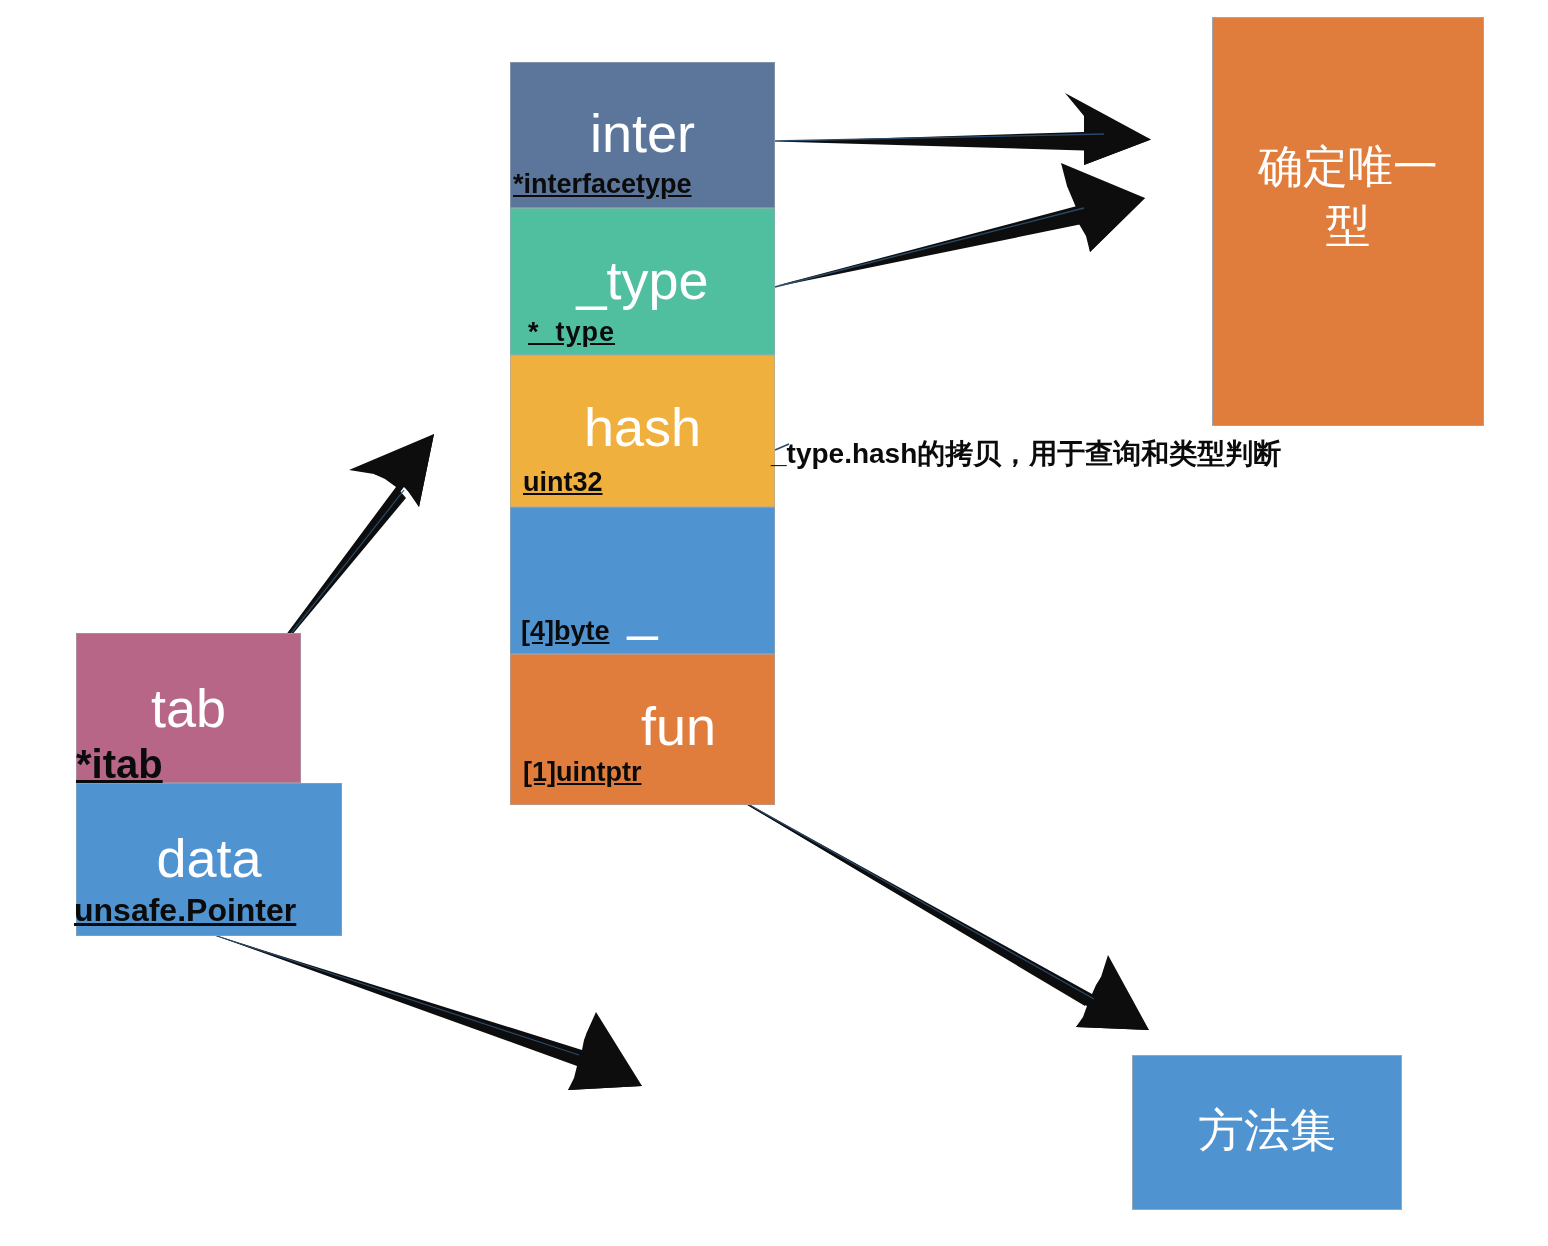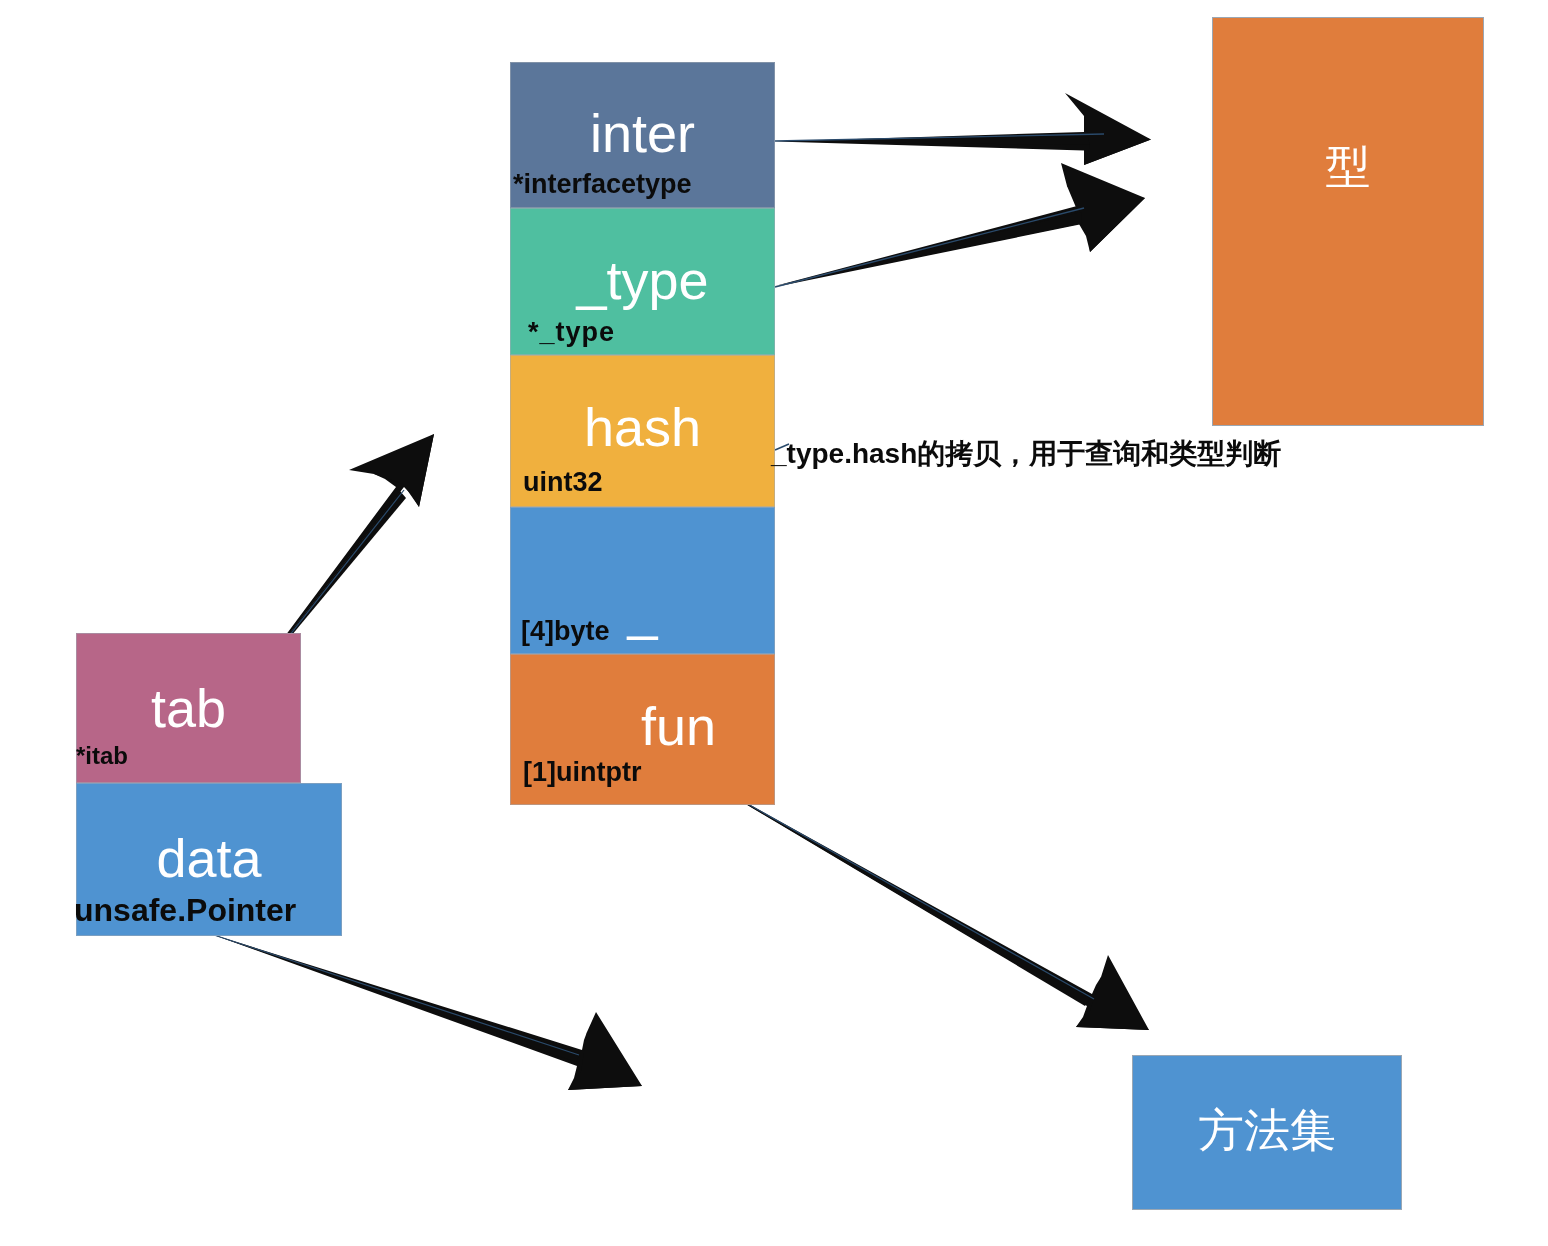--- a/index.html
+++ b/index.html
@@ -46,20 +46,21 @@
   }
   
   .type-label {
     position: absolute;
     color: #0b0b0b;
     font-size: 27px;
     font-weight: 700;
     line-height: 1.0;
     white-space: nowrap;
     pointer-events: none;
+    text-decoration: underline;
   }
 
   .cn-label {
     position: absolute;
     color: #ffffff;
     text-align: center;
     line-height: 1.18;
     pointer-events: none;
   }
 
@@ -152,31 +153,32 @@
     <div class="band" style="left:0; top:592px; width:265px; height:151px; background:#e07d3c;">
       <div class="big-label" style="top:44px;padding-left:36px;">fun</div>
       <div class="type-label" style="left:12px; top:104px;">[1]uintptr</div>
     </div>
   </div>
 
   <div class="box" style="left:32px; top:633px; width:266px; height:303px; border:none; background:transparent;">
 
     <div class="band" style="left:0; top:0; width:225px; height:150px; background:#b76688;">
       <div class="big-label" style="top:47px;">tab</div>
-      <div class="type-label" style="left:-1px; top:110px; font-size:24px;">*itab</div>
+      <div class="type-label" style="left:-1px; top:110px; font-size:40px;">*itab</div>
     </div>
 
     <div class="band" style="left:0; top:150px; width:266px; height:153px; background:#4f93d1;">
       <div class="big-label" style="top:47px;">data</div>
       <div class="type-label" style="left:-3px; top:110px; font-size:32px;">unsafe.Pointer</div>
     </div>
   </div>
 
   <div class="box" style="left:1168px; top:17px; width:272px; height:409px; background:#e07d3c;">
     <div class="cn-label" style="left:0; top:120px; width:100%; font-size:45px; line-height:1.30;">
+      <div>确定唯一</div>
       <div>型</div>
     </div>
   </div>
 
   <div class="note" style="left:727px; top:435px;">_type.hash的拷贝，用于查询和类型判断</div>
 
 
   <div class="box" style="left:1088px; top:1055px; width:270px; height:155px; background:#4f93d1;padding-left:6px;">
     <div class="cn-label" style="left:0; top:47px; width:100%; font-size:46px;">方法集</div>
   </div>

